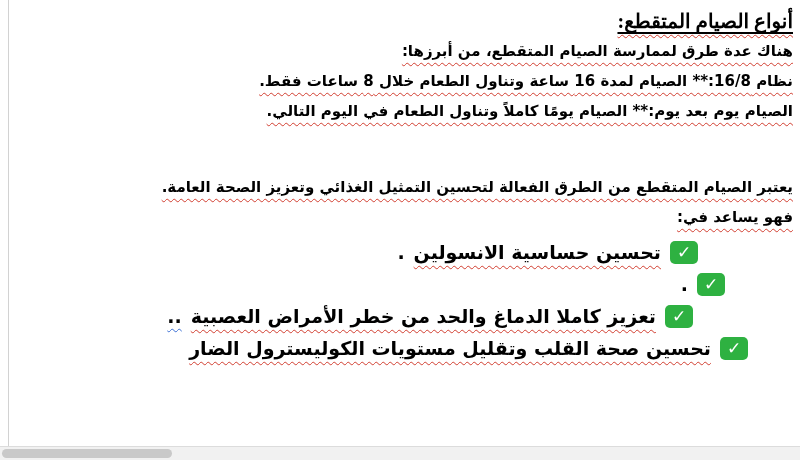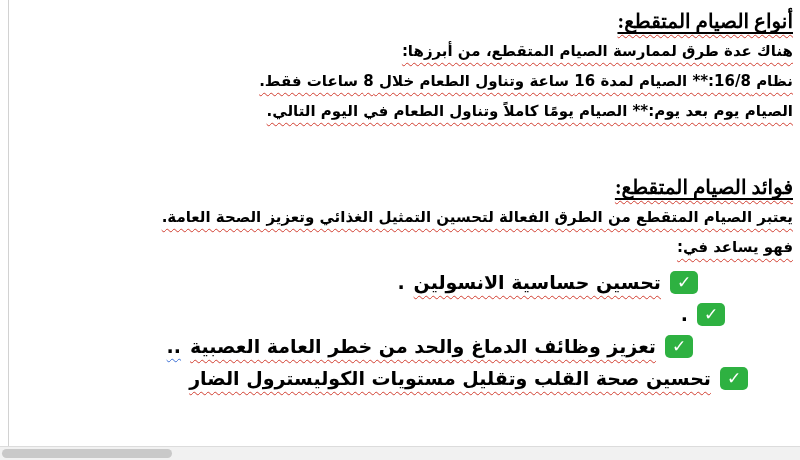--- a/index.html
+++ b/index.html
@@ -87,23 +87,20 @@
   </div>
 
 
 
   <div class="line">
     <span class="sq">الصيام يوم بعد يوم:** الصيام يومًا كاملاً وتناول الطعام في اليوم التالي.</span>
   </div>
 
   <div class="gap"></div>
 
-  <div class="line heading">
-    <span class="ul"><span class="sq">فوائد الصيام المتقطع:</span></span>
-  </div>
 
   <div class="line">
     <span class="sq">يعتبر الصيام المتقطع من الطرق الفعالة لتحسين التمثيل الغذائي وتعزيز الصحة العامة.</span>
   </div>
 
   <div class="line">
     <span class="sq">فهو يساعد في:</span>
   </div>
 
   <div class="benefits">
@@ -111,21 +108,21 @@
       <span class="checkbox">✓</span>
       <span class="sq">تحسين حساسية الانسولين</span>
       <span class="trailing">.</span>
     </div>
     <div class="benefit">
       <span class="checkbox">✓</span>
       <span class="trailing">.</span>
     </div>
     <div class="benefit">
       <span class="checkbox">✓</span>
-      <span class="sq">تعزيز وظائف الدماغ والحد من خطر العامة العصبية</span>
+      <span class="sq">تعزيز كاملا الدماغ والحد من خطر الأمراض العصبية</span>
       <span class="trailing">..</span>
     </div>
     <div class="benefit">
       <span class="checkbox">✓</span>
       <span class="sq">تحسين صحة القلب وتقليل مستويات الكوليسترول الضار</span>
       <span class="trailing"></span>
     </div>
   </div>
 
 </div>

